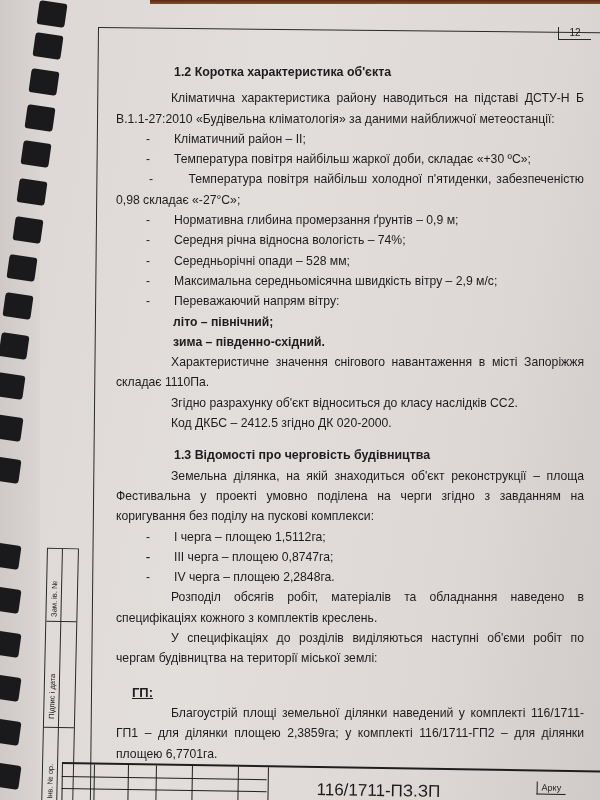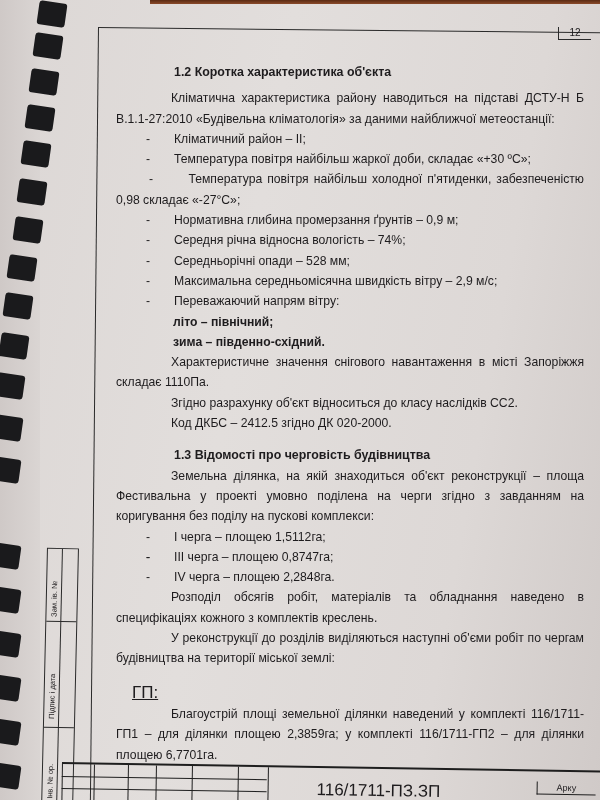--- a/index.html
+++ b/index.html
@@ -38,39 +38,39 @@
   .content {
     position:absolute; left:116px; top:62px; width:468px;
     font-size:12.2px; line-height:20.3px;
   }
   .h { font-weight:bold; font-size:12.4px; margin-left:58px; }
   .p { text-indent:55px; text-align:justify; }
   .li { padding-left:58px; position:relative; }
   .li .dash { position:absolute; left:30px; }
   .sub { padding-left:57px;font-weight:bold; }
   .gap { height:12px; }
-  .u { text-decoration:underline; font-weight:normal; font-size:17px; }
+  .u { text-decoration:underline; font-weight:bold; font-size:13px; }
   .sidebox {
     position:absolute; left:44px; top:548px; width:30px; height:260px;
     border:1.5px solid #2a2a2a; transform:rotate(1.3deg);
   }
   .sidebox .col { position:absolute; left:14px; top:0; width:0; height:100%; border-left:1.5px solid #2a2a2a; }
   .sidebox .row { position:absolute; left:0; width:100%; border-top:1.5px solid #2a2a2a; }
   .vlabel {
     position:absolute; font-size:7.5px; white-space:nowrap;
     transform:rotate(-90deg); transform-origin:left top;
   }
   .stamp {
     position:absolute; left:62px; top:762px; width:560px; height:40px;
     border-top:2px solid #1e1e1e; transform:rotate(0.9deg); transform-origin:0 0;
   }
   .cell { position:absolute; border-left:1.5px solid #1e1e1e; height:40px; top:0; }
   .hline { position:absolute; left:0; width:205px; border-top:1.5px solid #1e1e1e; }
   .stamp .code { position:absolute; left:255px; top:12px; font-size:17px; }
-  .stamp .sheet { position:absolute; left:475px; top:10px; font-size:9px; border-left:1.5px solid #1e1e1e; border-bottom:1.5px solid #1e1e1e; padding:1px 19px; }
+  .stamp .sheet { position:absolute; left:475px; top:10px; font-size:9px; border-left:1.5px solid #1e1e1e; border-bottom:1.5px solid #1e1e1e; padding:1px 4px; }
   .stamp .lbl { position:absolute; top:37px; font-size:14px; }
 </style>
 </head>
 <body>
 
 <div class="paper">
   <div class="desk-edge"></div>
   <div class="spine"></div>
   <div class="coil" style="left:38px;top:2px"></div>
   <div class="coil" style="left:34px;top:34px"></div>
@@ -113,21 +113,21 @@
     <div class="p">Згідно разрахунку об'єкт відноситься до класу наслідків СС2.</div>
     <div class="p">Код ДКБС – 2412.5 згідно ДК 020-2000.</div>
     <div class="gap"></div>
     <div class="h">1.3   Відомості про черговість будівництва</div>
     <div class="p">Земельна ділянка, на якій знаходиться об'єкт реконструкції – площа Фестивальна у проекті умовно поділена на черги згідно з завданням на коригування без поділу на пускові комплекси:</div>
     <div class="li"><span class="dash">-</span><span>I черга – площею 1,5112га;</span></div>
     <div class="li"><span class="dash">-</span></div>
     <div class="li"><span class="dash">-</span><span>III черга – площею 0,8747га;</span></div>
     <div class="li"><span class="dash">-</span><span>IV черга – площею 2,2848га.</span></div>
     <div class="p">Розподіл обсягів робіт, матеріалів та обладнання наведено в специфікаціях кожного з комплектів креслень.</div>
-    <div class="p">У реконструкції до розділів виділяються наступні об'єми робіт по чергам будівництва на території міської землі:</div>
+    <div class="p">У специфікаціях до розділів виділяються наступні об'єми робіт по чергам будівництва на території міської землі:</div>
     <div class="gap" style="height:14px"></div>
     <div style="padding-left:16px"><span class="u">ГП:</span></div>
     <div class="p">Благоустрій площі земельної ділянки наведений у комплекті 116/1711-ГП1 – для ділянки площею 2,3859га; у комплекті 116/1711-ГП2 – для ділянки площею 6,7701га.</div>
 
   </div>
 
   <div class="sidebox">
     <div class="col"></div>
     <div class="row" style="top:72px"></div>
     <div class="row" style="top:178px"></div>

